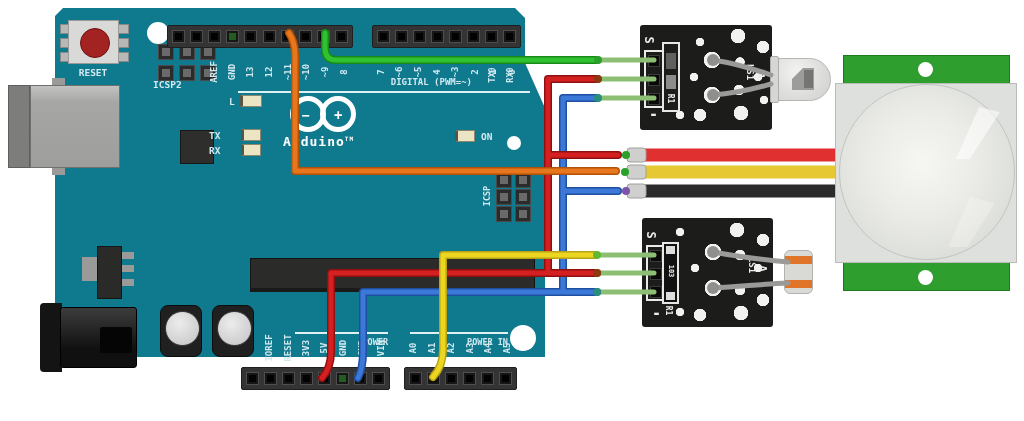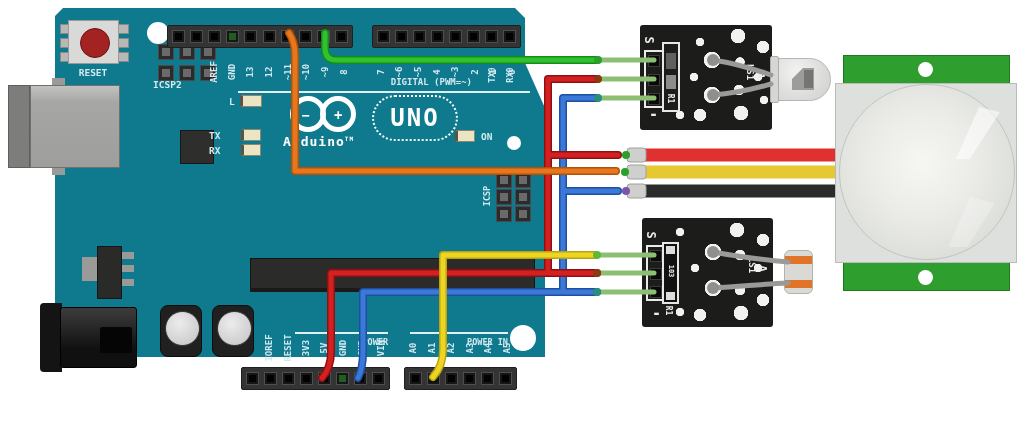--- a/index.html
+++ b/index.html
@@ -211,23 +211,20 @@
     <div class="ledrect" style="left:186px;top:121px;width:20px;height:12px"></div>
     <div class="abs silk" style="left:154px;top:138px">RX</div>
     <div class="ledrect" style="left:186px;top:136px;width:20px;height:12px"></div>
 
     <div class="ring" style="left:235px;top:88px"></div>
     <div class="ring" style="left:265px;top:88px"></div>
     <div class="abs wsilk" style="left:247px;top:100px;font-size:13px;color:#fff">−</div>
     <div class="abs wsilk" style="left:279px;top:99px;font-size:14px;color:#fff">+</div>
     <div class="abs wsilk" style="left:228px;top:126px;font-size:13px;color:#fff;letter-spacing:1px"><span>Arduino</span><sup style="font-size:6px">TM</sup></div>
 
-    <div class="abs" style="left:317px;top:87px;width:86px;height:46px;border:2px dotted #fff;border-radius:23px;box-sizing:border-box;display:flex;align-items:center;justify-content:center">
-      <span style="color:#fff;font-size:24px;font-weight:bold;letter-spacing:2px">UNO</span>
-    </div>
 
     <div class="ledrect" style="left:400px;top:122px;width:20px;height:12px"></div>
     <div class="abs silk" style="left:426px;top:124px">ON</div>
     <div class="hole" style="left:452px;top:128px;width:14px;height:14px"></div>
 
     <div class="abs vcol" style="left:425px;top:168px;width:14px;height:40px">
         <i>ICSP</i>
       </div>
     <div class="bigpin" style="left:441px;top:164px">
         <i></i>

